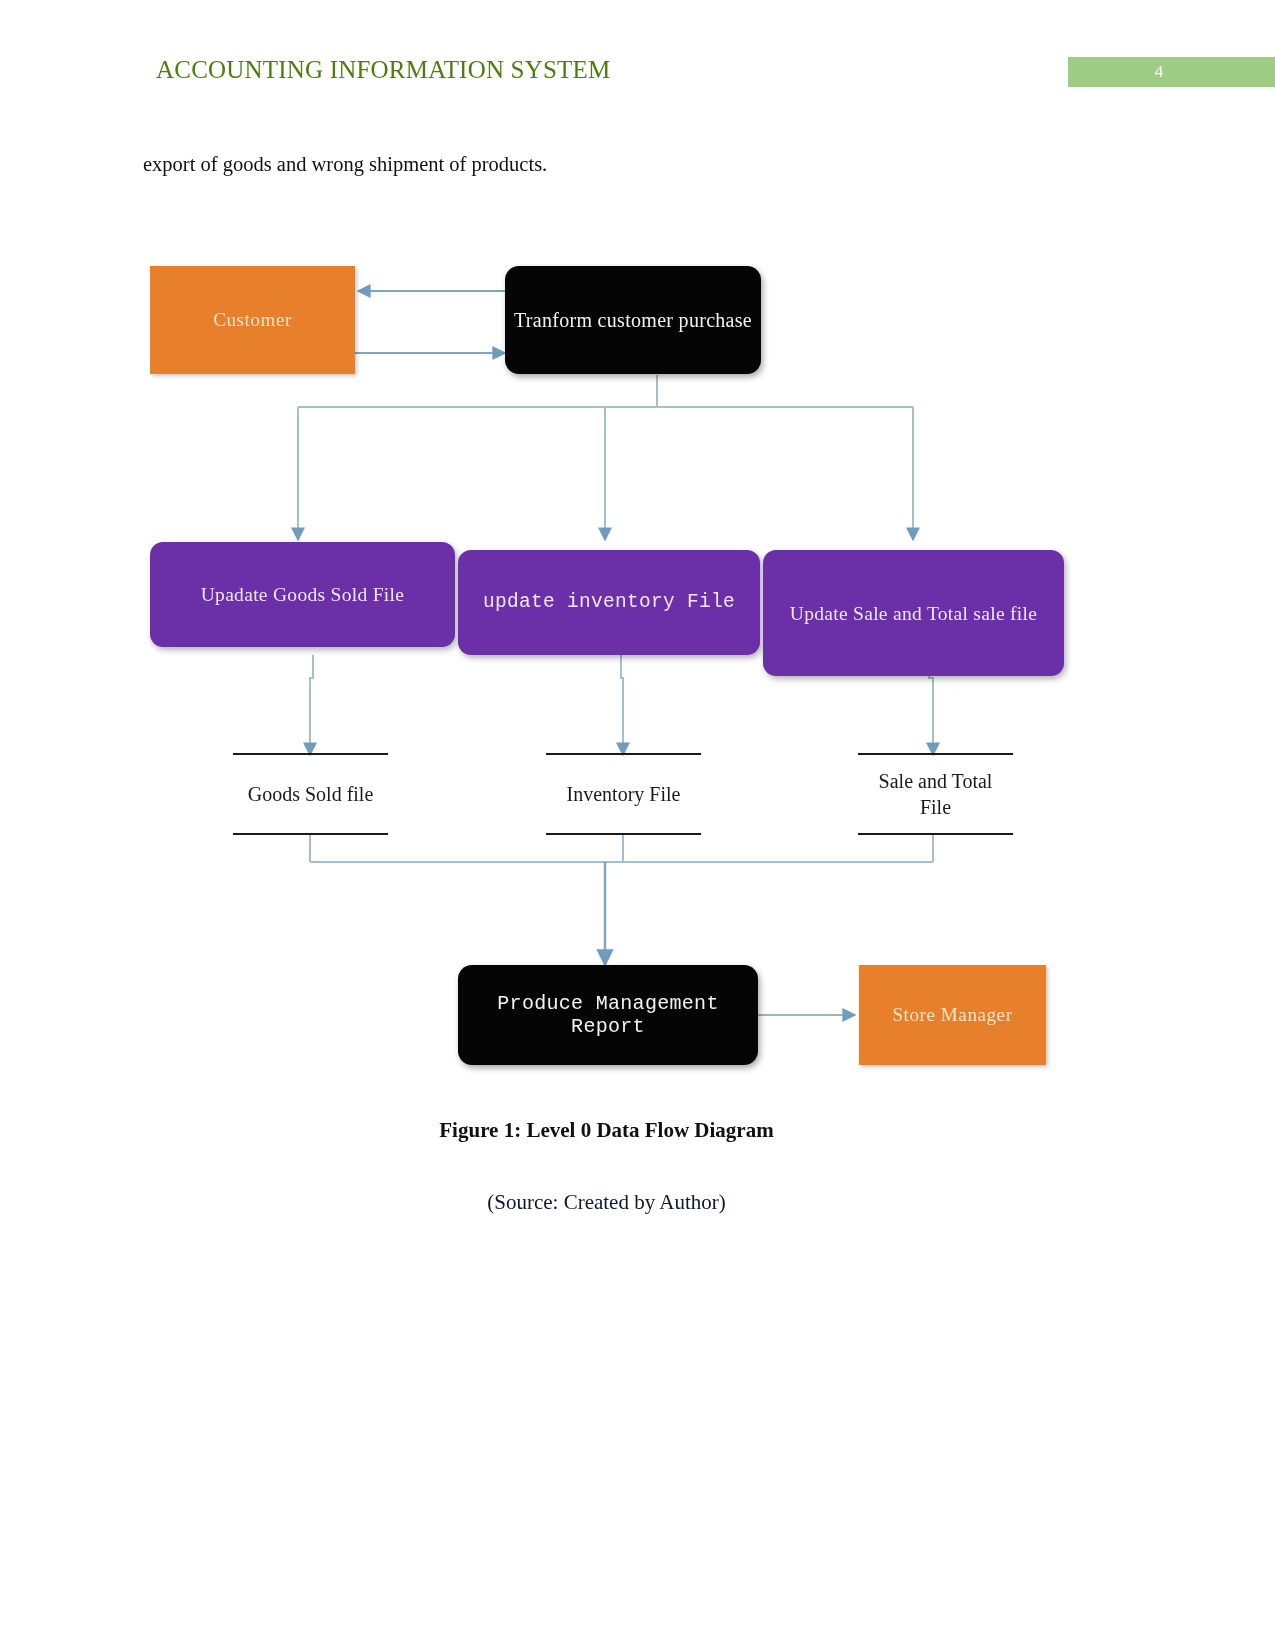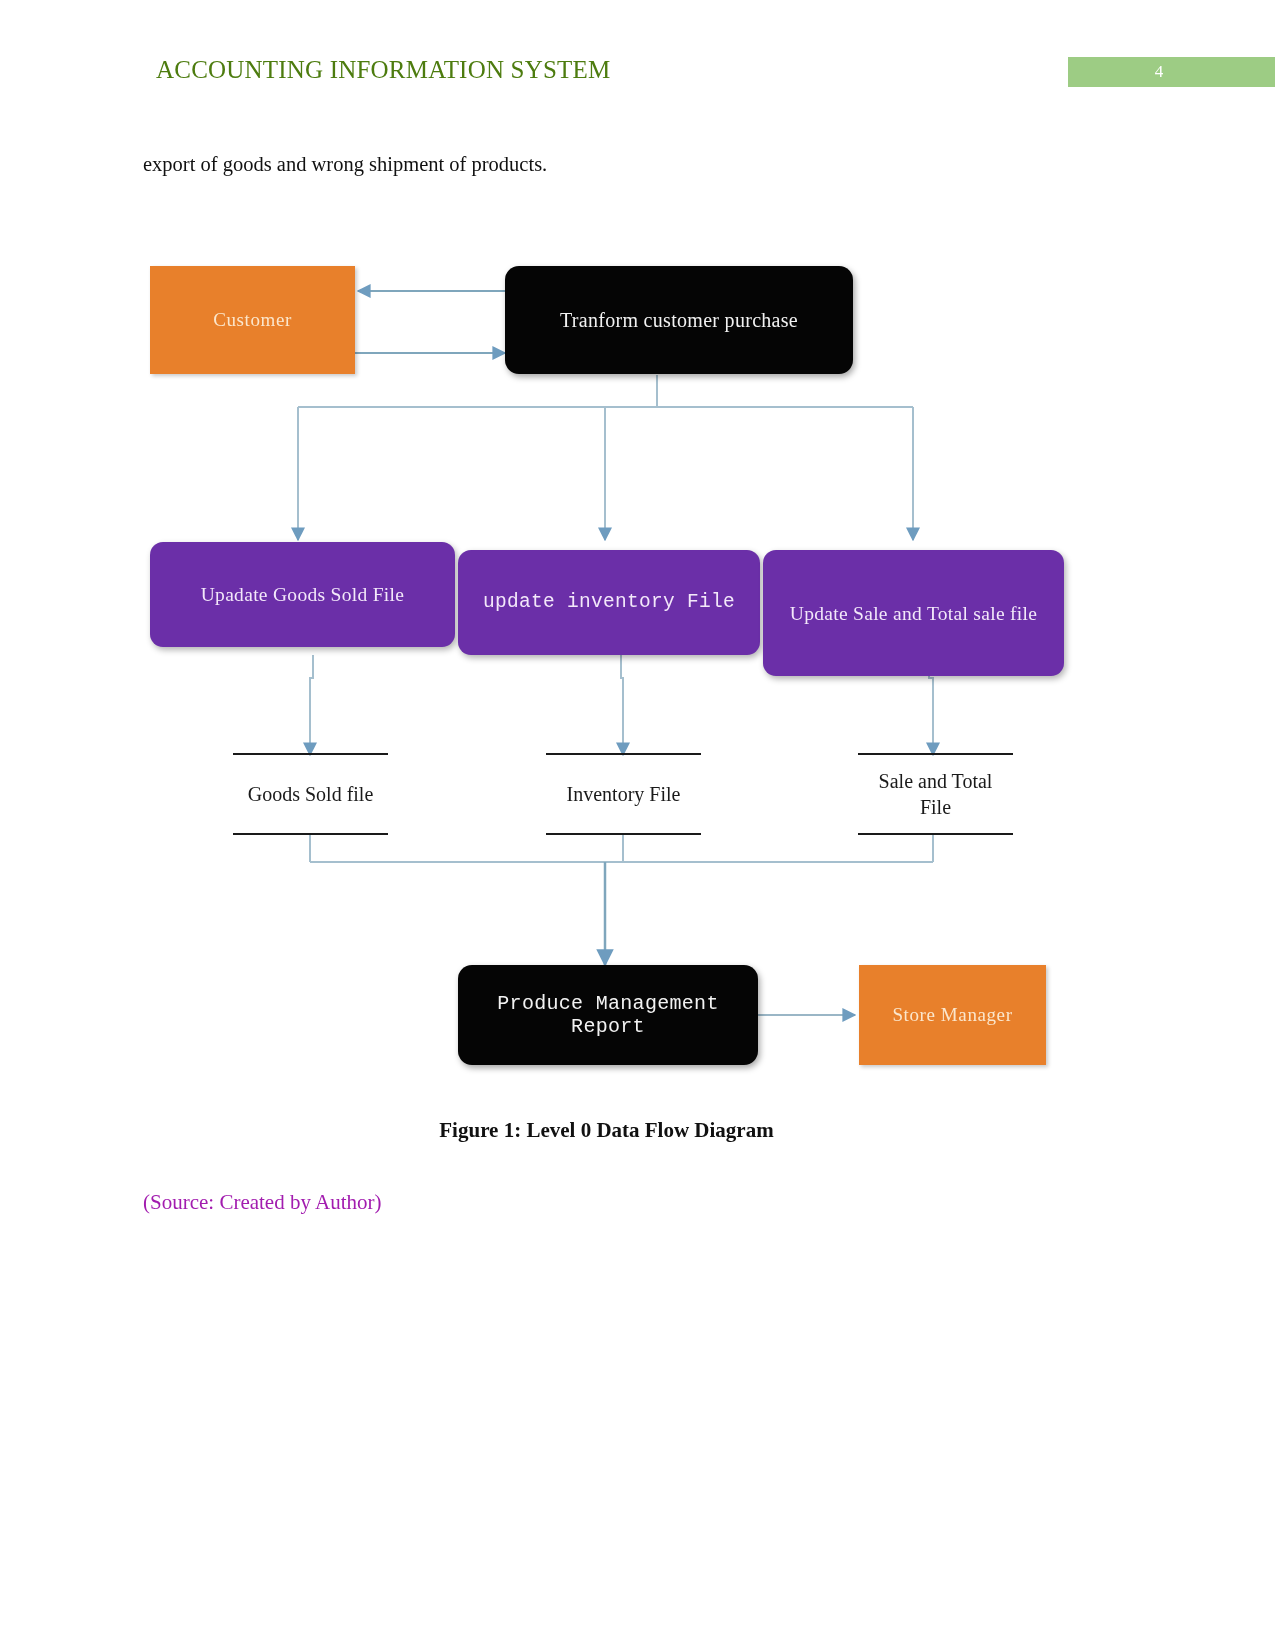--- a/index.html
+++ b/index.html
@@ -146,22 +146,23 @@
     text-align: center;
     font-size: 21px;
     font-weight: bold;
     color: #111111;
   }
   #figure-source {
     position: absolute;
     left: 143px;
     top: 1190px;
     width: 927px;
+    text-align: center;
     font-size: 21px;
-    color: #a21caf;
+    color: #0f172a;
   }
 </style>
 </head>
 <body>
 
 <div id="header-band">
   <div id="doc-header-title">ACCOUNTING INFORMATION SYSTEM</div>
   <div id="page-number-badge">
     <div id="page-number-text">4</div>
   </div>
@@ -206,21 +207,21 @@
 
     <path d="M 462 612 L 462 715" stroke="#7FA6BC" stroke-width="2.5" fill="none" marker-end="url(#ah)"></path>
 
     <path d="M 615 765 L 712 765" stroke="#9AB6C6" stroke-width="2" fill="none" marker-end="url(#ah2)"></path>
   </svg>
 
   <div class="node node-external" style="left:7px; top:16px; width:205px; height:108px;">
     <span>Customer</span>
   </div>
 
-  <div class="node node-process-black" style="left:362px; top:16px; width:348px; height:108px;">
+  <div class="node node-process-black" style="left:362px; top:16px; width:256px; height:108px;">
     <span>Tranform customer purchase</span>
   </div>
 
   <div class="node node-process-purple" style="left:7px; top:292px; width:305px; height:105px;">
     <span>Upadate Goods Sold File</span>
   </div>
 
   <div class="node node-process-purple" style="left:315px; top:300px; width:302px; height:105px;font-family:Liberation Mono, monospace;">
     <span>update inventory File</span>
   </div>

